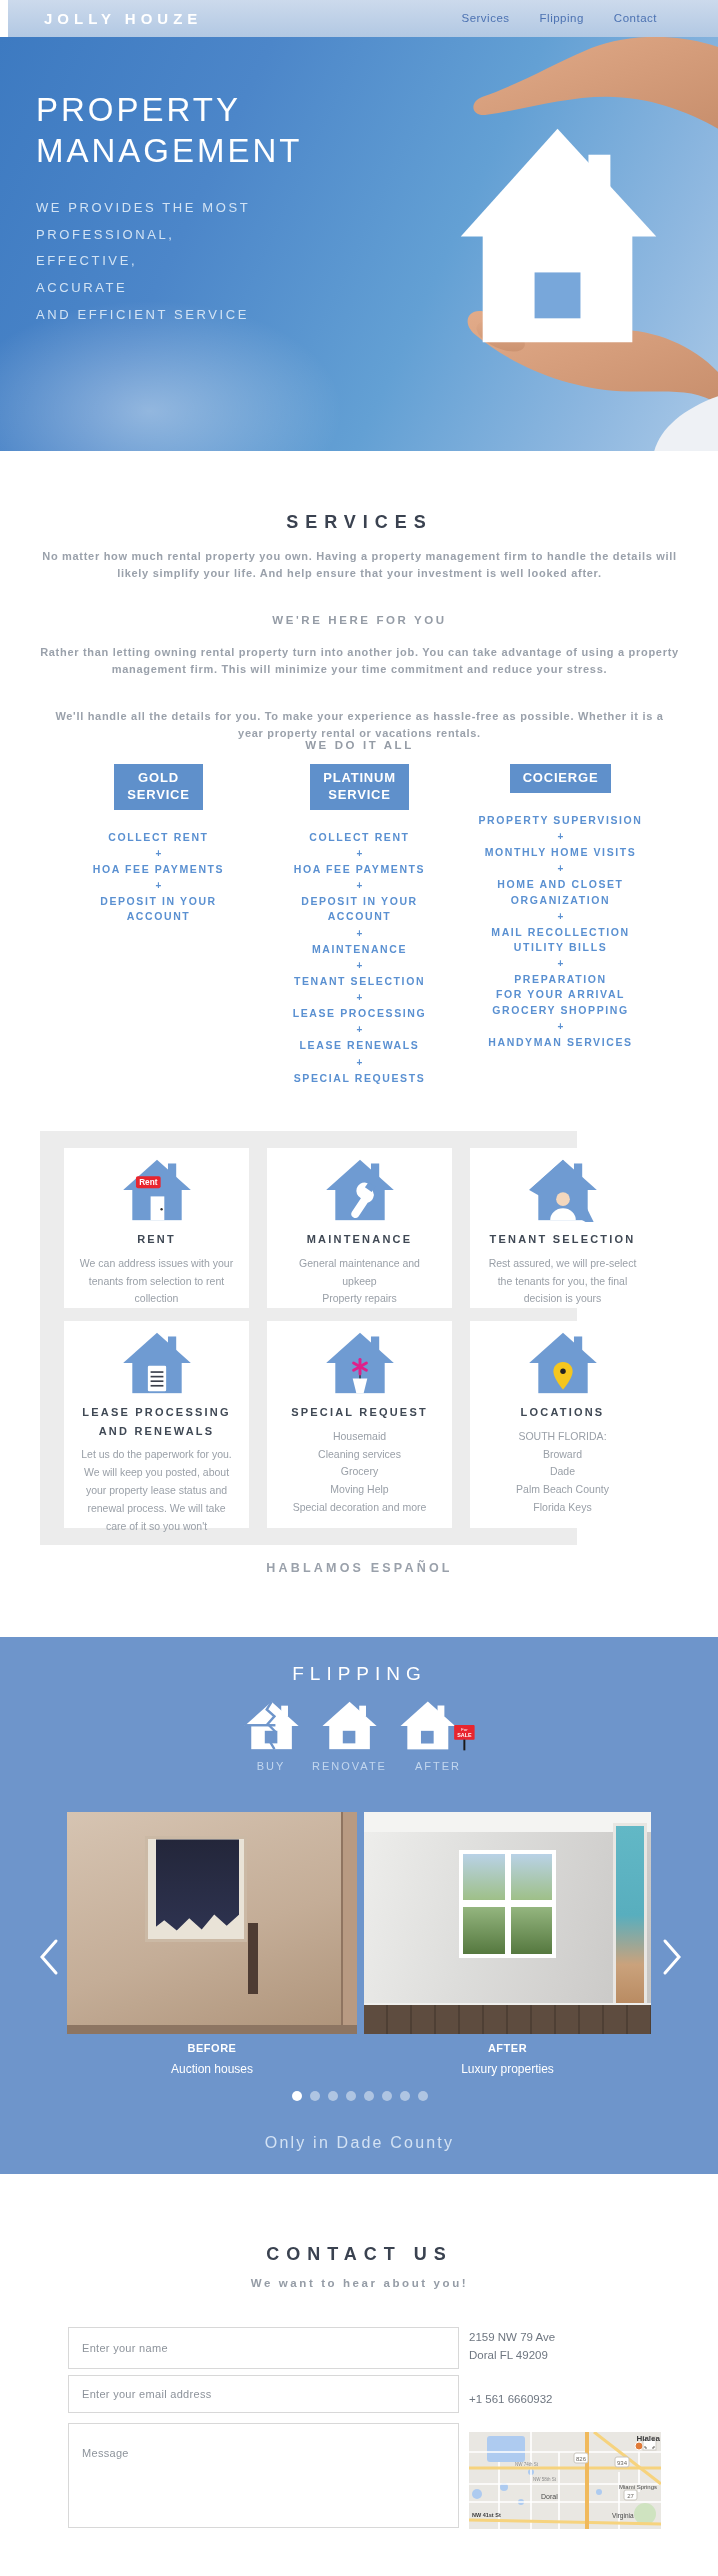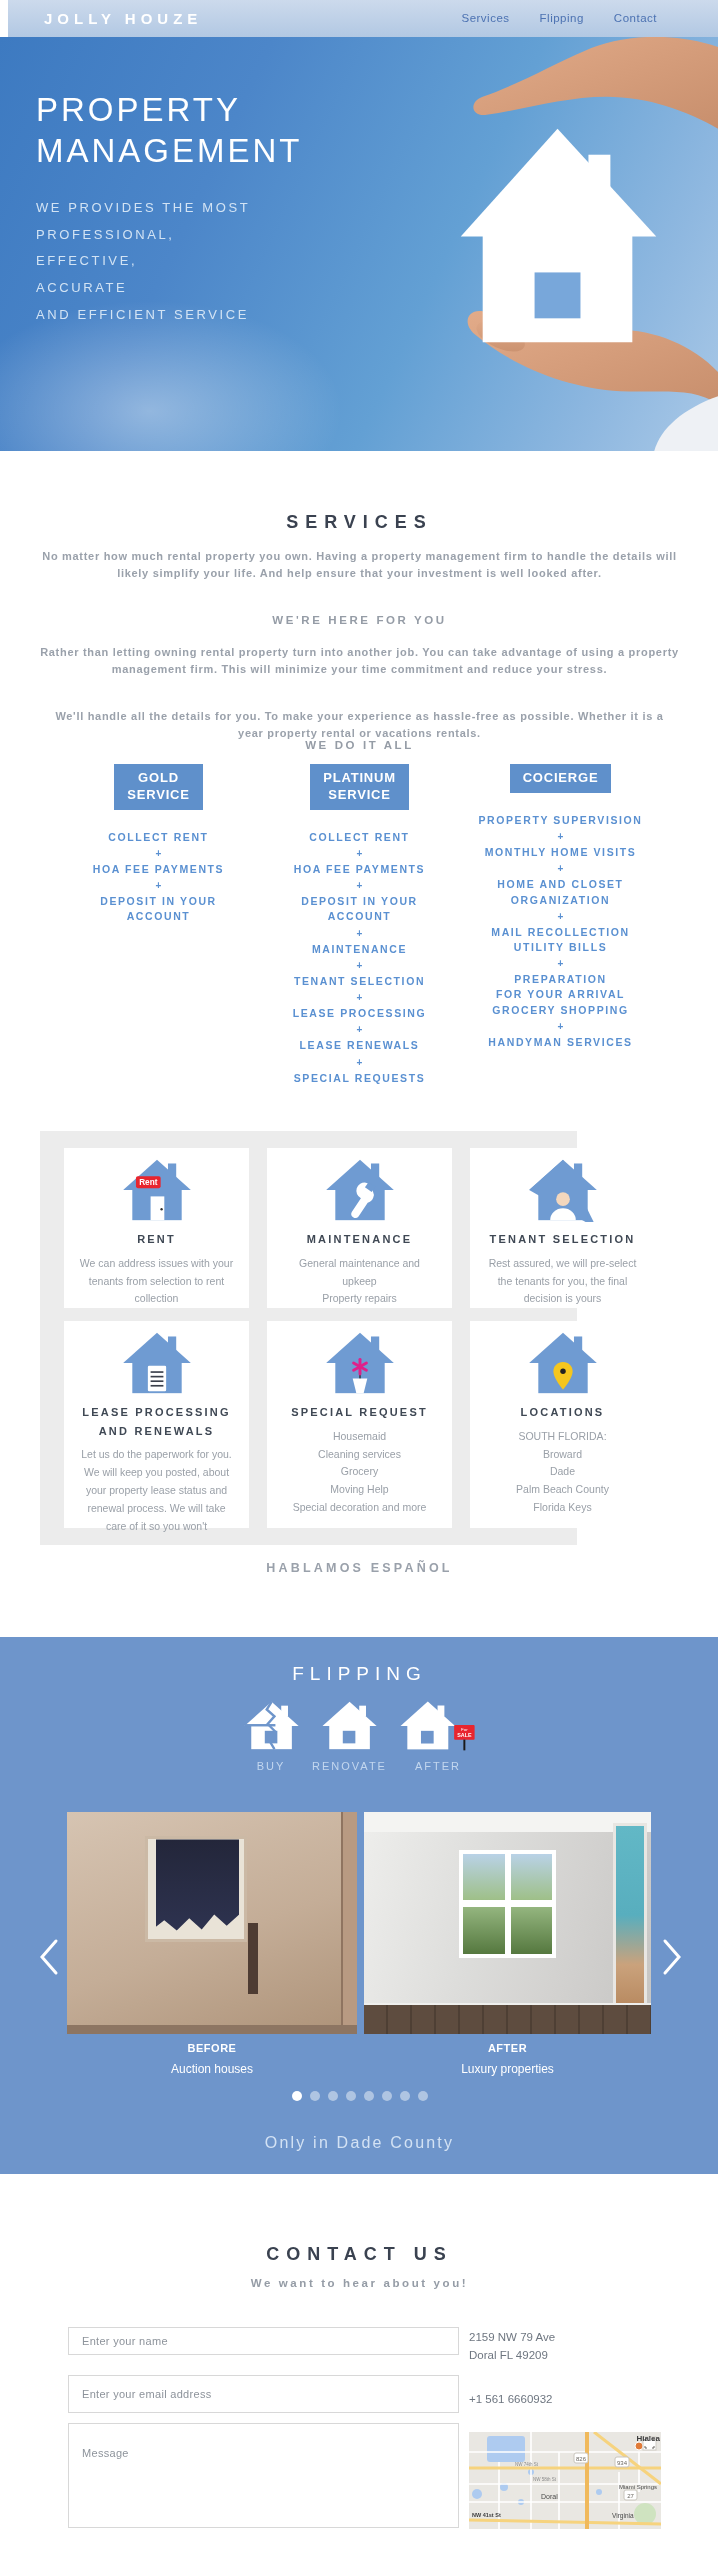--- a/index.html
+++ b/index.html
@@ -89,21 +89,21 @@
   #dots{top:454px;left:0;width:719px;display:flex;justify-content:center;gap:8px;}
   .dot{width:10px;height:10px;border-radius:50%;background:rgba(255,255,255,.45);cursor:pointer;}
   .dot.active{background:#fff;}
   .flip-note{top:497px;left:0;width:719px;text-align:center;font-size:16px;letter-spacing:2.2px;color:#d3e2f4;}
 
   
   #contact-title{top:2244px;} #contact-sub{top:2277px;}
   .field{position:absolute;left:68px;width:391px;border:1px solid #d8d8d8;background:#fff;
         font-family:"Liberation Sans",sans-serif;font-size:11px;color:#555;padding:0 13px;box-sizing:border-box;outline:none;}
   .field::placeholder{color:#8d939b;letter-spacing:0.3px;}
-  #f-name{top:2327px;height:28px;} #f-email{top:2375px;height:38px;}
+  #f-name{top:2327px;height:42px;} #f-email{top:2375px;height:38px;}
   #f-msg{top:2423px;height:105px;padding-top:23px;resize:none;}
   .addr{left:469px;font-size:11.5px;color:#6e7680;line-height:1.55;white-space:pre-line;}
   #addr{top:2329px;} #phone{top:2391px;}
   #map{left:469px;top:2432px;width:192px;height:97px;cursor:pointer;}
   svg text{font-family:"Liberation Sans",sans-serif;}
 </style>
 </head>
 <body>
 
 <div id="page">

